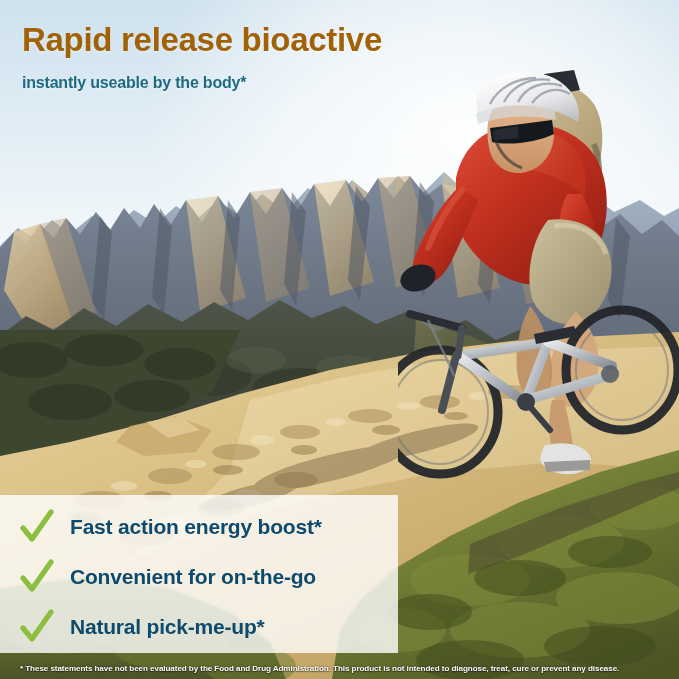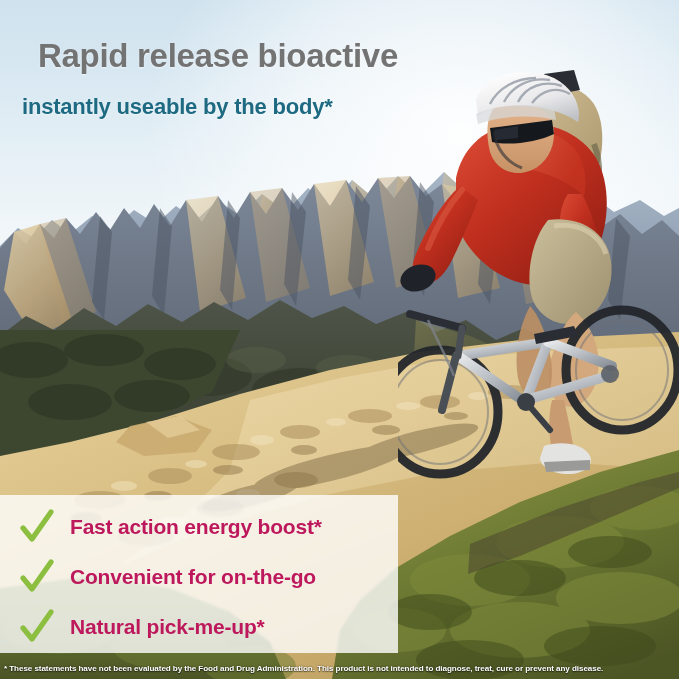--- a/index.html
+++ b/index.html
@@ -71,35 +71,35 @@
     width: 281px; height: 420px;
   }
 
   
   .headline-block {
     position: absolute;
     left: 22px; top: 18px;
     width: 470px;
   }
   .headline {
-    color: #737373;
+    color: #a16207;
     font-size: 33px;
     font-weight: bold;
     line-height: 1.32;
     letter-spacing: -0.3px;
     text-shadow: 0 1px 2px rgba(255,255,255,0.55);
-    margin: 16px;
+    margin: 0;
     white-space: nowrap;
   }
   .headline.l2 {
     margin-top: 9px;
   }
   .subheadline {
     color: #1d6a82;
-    font-size: 22px;
+    font-size: 16px;
     font-weight: bold;
     letter-spacing: -0.2px;
     margin: 12px 0 0 0;
     text-shadow: 0 1px 2px rgba(255,255,255,0.5);
     white-space: nowrap;
   }
 
   
   .panel {
     position: absolute;
@@ -125,38 +125,38 @@
   }
   .benefit:nth-child(1) { margin-top: 7px; }
   .check {
     flex: 0 0 auto;
     width: 34px;
     height: 36px;
     margin-right: 16px;
     display: block;
   }
   .benefit-label {
-    color: #be185d;
+    color: #0c4a6e;
     font-size: 21px;
     font-weight: bold;
     letter-spacing: -0.2px;
     white-space: nowrap;
   }
 
   
   .disclaimer {
     position: absolute;
     left: 0; bottom: 6px;
     width: 679px;
     color: #ffffff;
     font-size: 8.1px;
     font-weight: bold;
     letter-spacing: -0.08px;
     text-align: left;
-    padding-left: 4px;
+    padding-left: 20px;
     box-sizing: border-box;
     text-shadow: 0 0 2px rgba(0,0,0,0.65), 0 1px 1px rgba(0,0,0,0.5);
     white-space: nowrap;
   }
 </style>
 </head>
 <body>
 
 <div id="ad">
 

